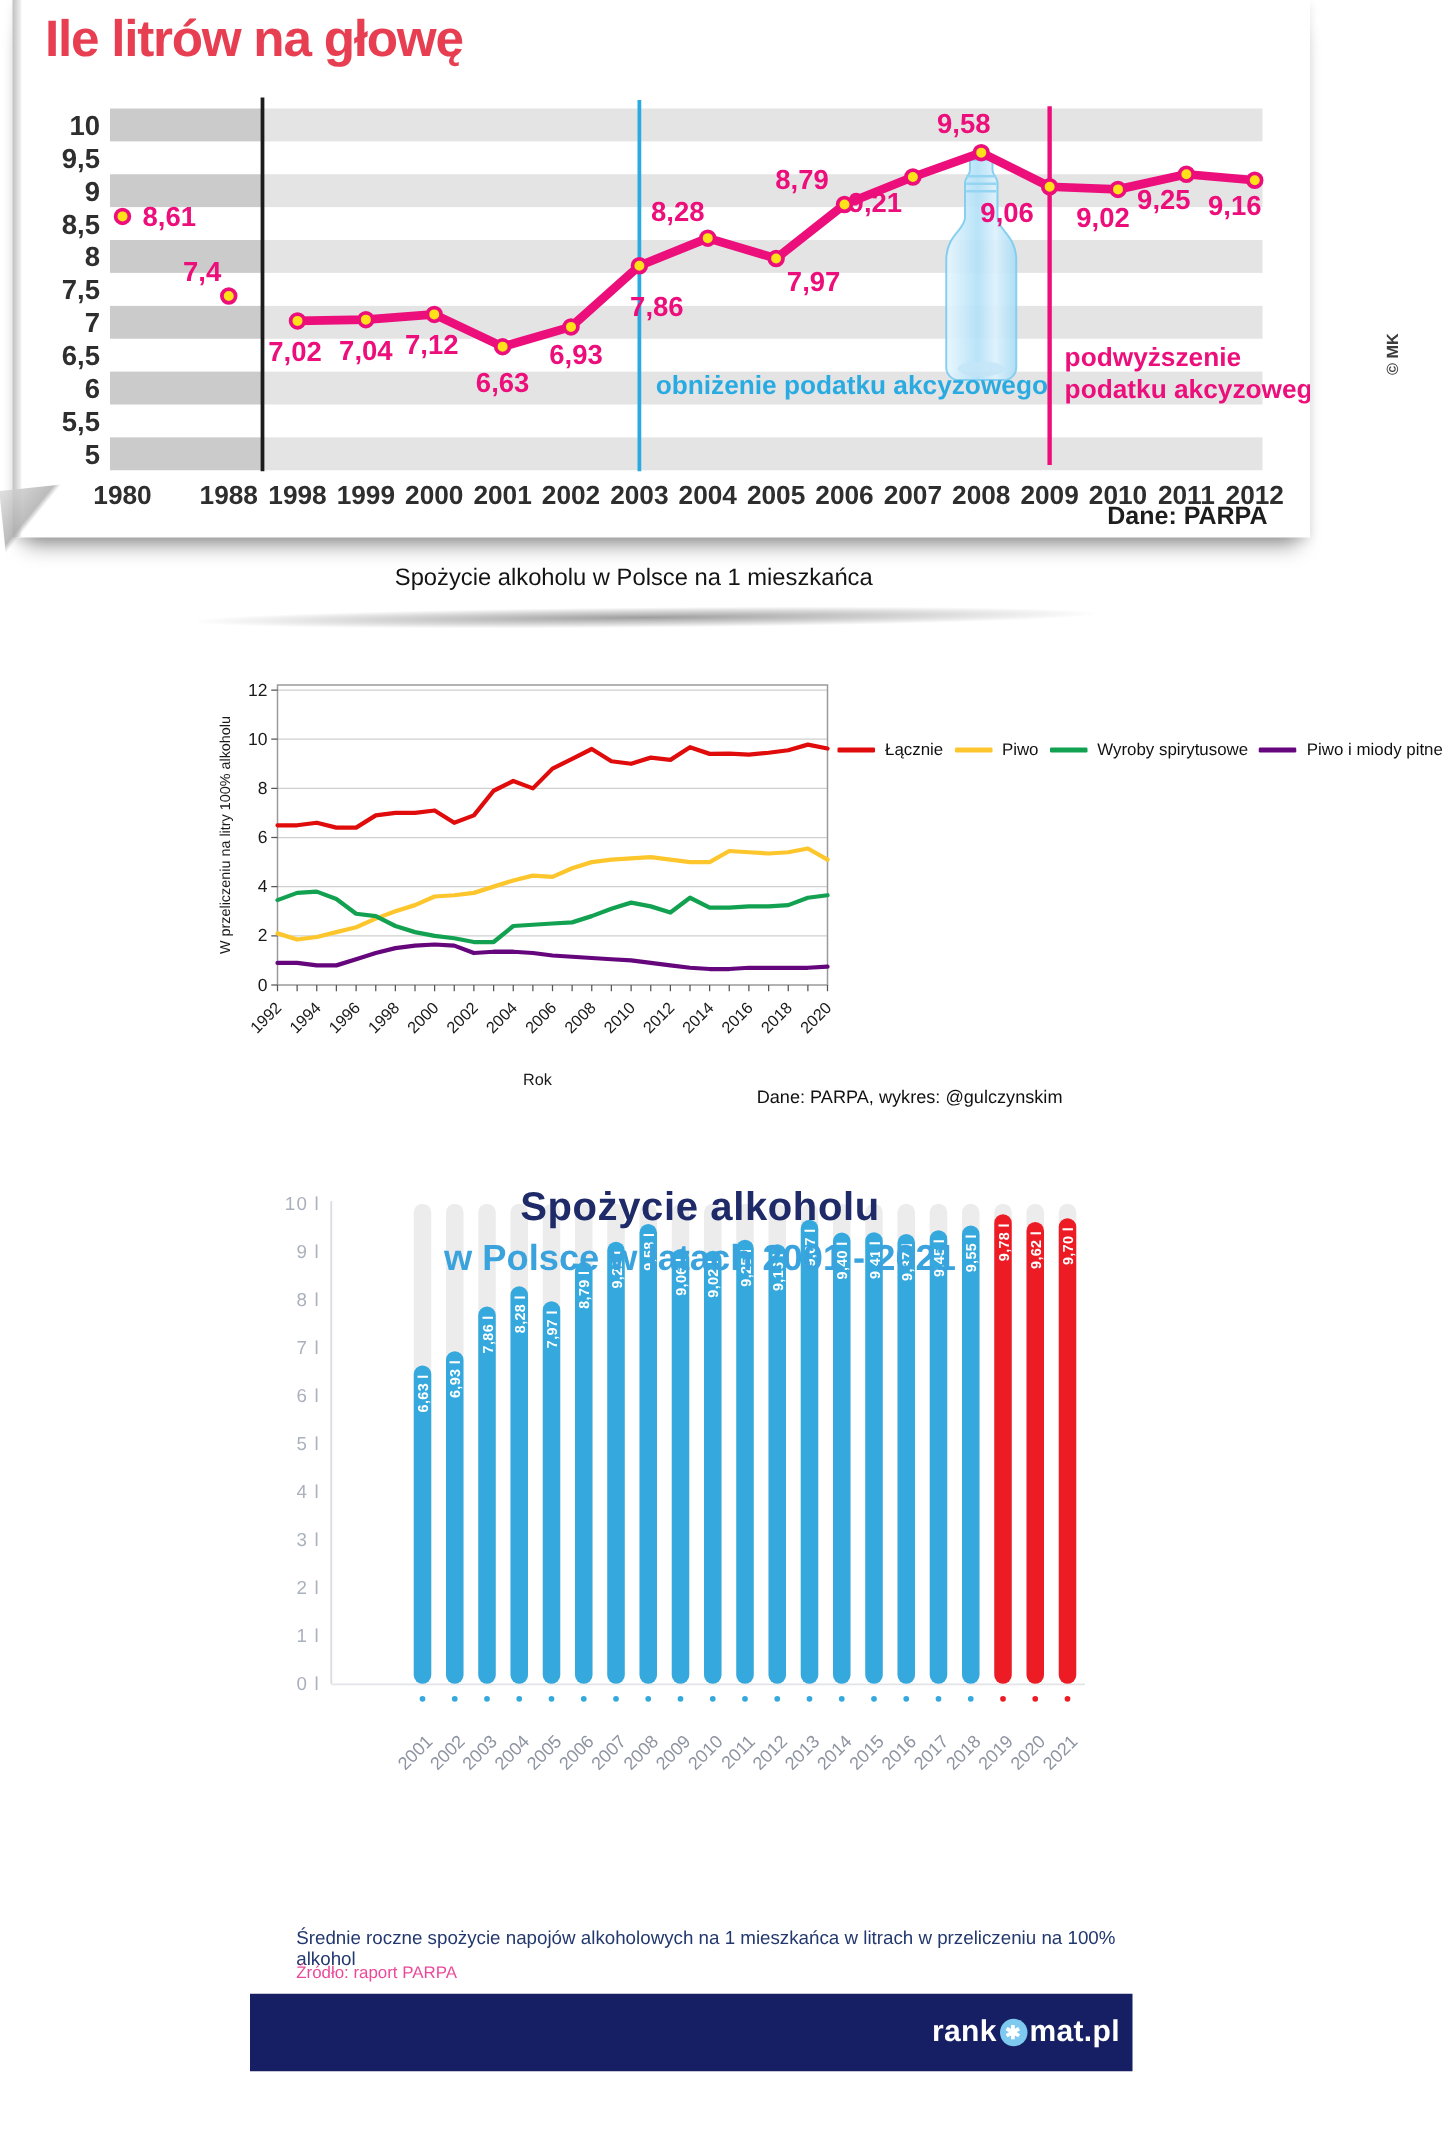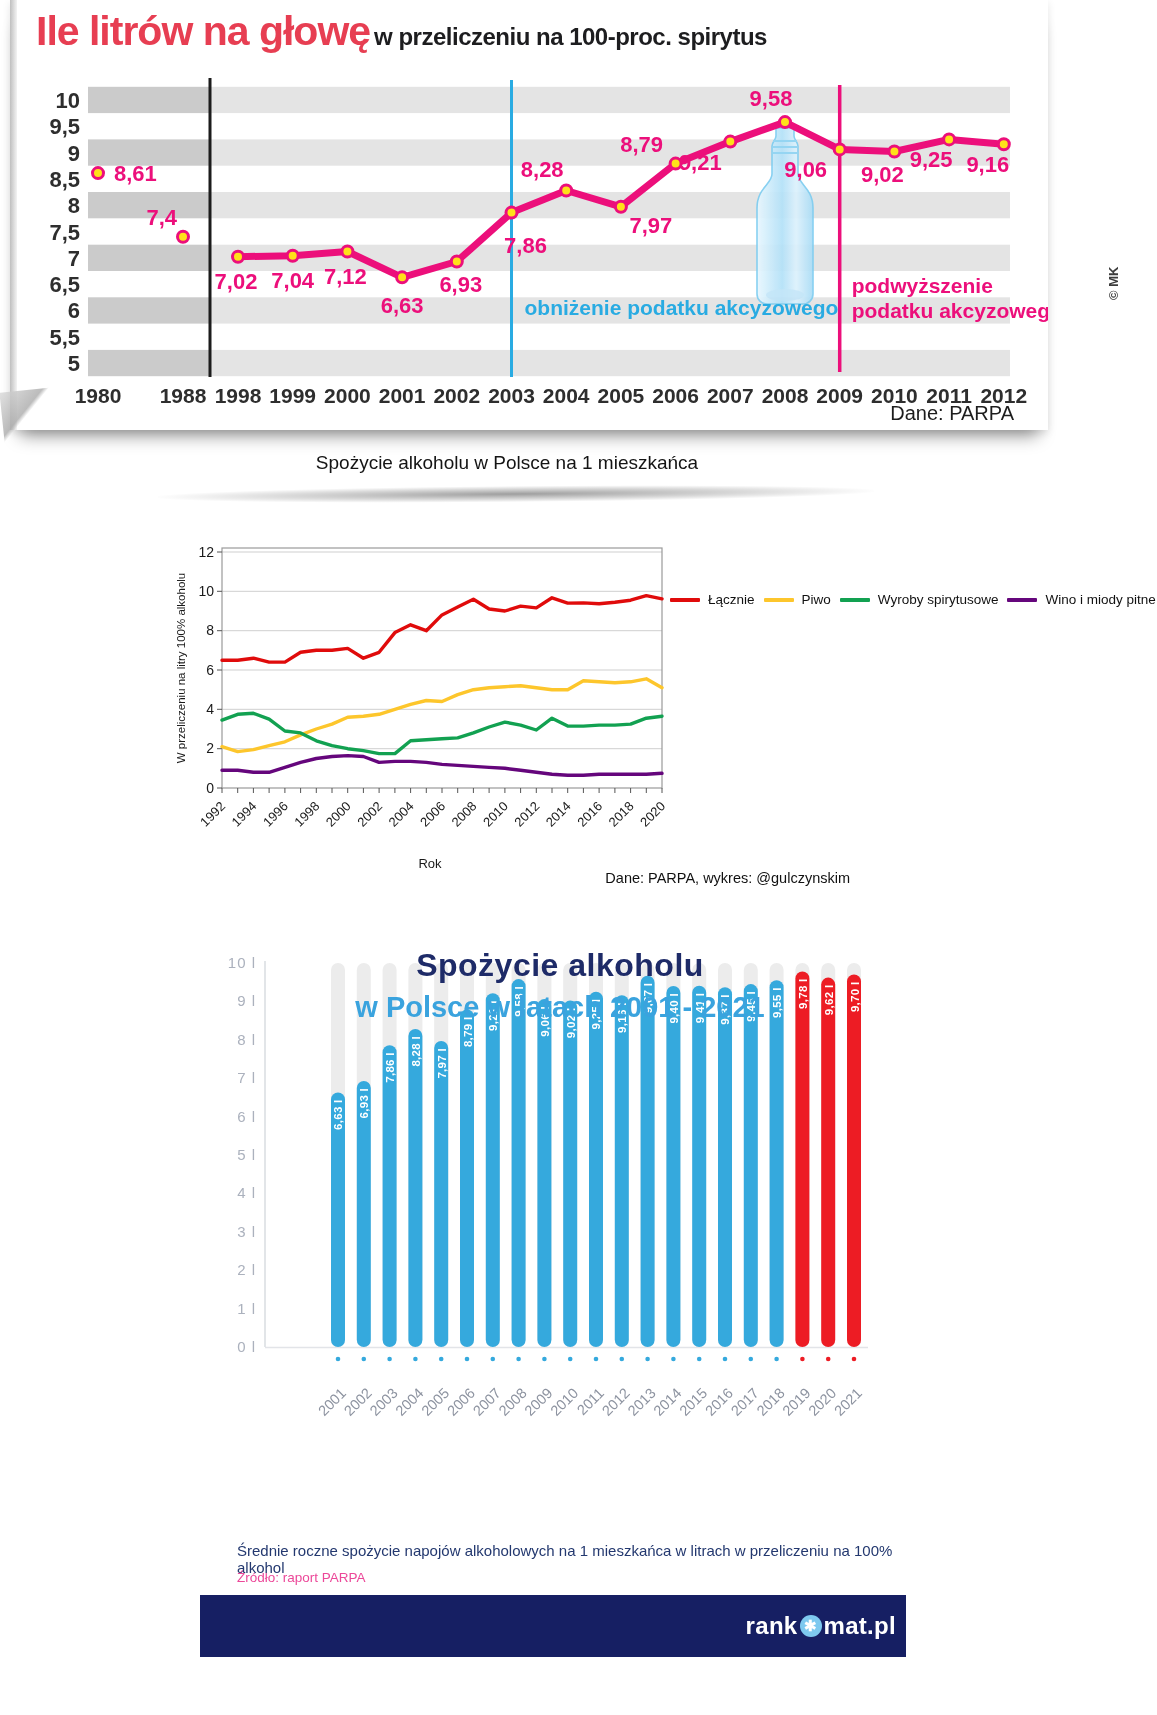--- a/index.html
+++ b/index.html
@@ -12,21 +12,21 @@
          background:linear-gradient(90deg,#bfbfbf,#f3f3f3);}
   .corner-fold{position:absolute;left:2px;top:390px;width:52px;height:52px;
          background:linear-gradient(135deg,#d9d9d9 0%,#ababab 42%,rgba(0,0,0,0) 48%);
          transform:rotate(-6deg);opacity:.8;}
   .curl-shadow{position:absolute;left:158px;top:486px;width:716px;height:16px;
          background:radial-gradient(ellipse at center,rgba(0,0,0,.38) 0%,rgba(0,0,0,.15) 45%,rgba(0,0,0,0) 72%);
          transform:rotate(-.5deg);}
   .c1-title{position:absolute;left:26px;top:8px;display:flex;align-items:baseline;gap:4px;white-space:nowrap;}
   .c1-title .red{font-size:41px;font-weight:bold;color:#e73e52;letter-spacing:-1px;}
   .c1-title .black{font-size:24px;font-weight:bold;color:#1d1d1f;letter-spacing:-.5px;}
-  .c1-source{position:absolute;right:34px;top:402px;font-size:20px;font-weight:normal;color:#1d1d1d;}
+  .c1-source{position:absolute;right:34px;top:402px;font-size:20px;font-weight:bold;color:#1d1d1d;}
   #copyright-mk{position:absolute;left:1106px;top:300px;font-size:13px;font-weight:bold;color:#3c3c3c;
          transform:rotate(-90deg);transform-origin:left top;white-space:nowrap;}
 
   
   .t-ytick1{font:bold 22px "Liberation Sans",sans-serif;fill:#2e2e2e;}
   .t-xtick1{font:bold 21px "Liberation Sans",sans-serif;fill:#2e2e2e;}
   .t-val{font:bold 22px "Liberation Sans",sans-serif;}
   .t-blue{font:bold 21px "Liberation Sans",sans-serif;}
   .t-pink{font:bold 21px "Liberation Sans",sans-serif;}
 
@@ -167,21 +167,20 @@
         <text x="720.3" y="403" class="t-xtick1" text-anchor="middle">2007</text>
         <text x="775.0" y="403" class="t-xtick1" text-anchor="middle">2008</text>
         <text x="829.7" y="403" class="t-xtick1" text-anchor="middle">2009</text>
         <text x="884.4" y="403" class="t-xtick1" text-anchor="middle">2010</text>
         <text x="939.1" y="403" class="t-xtick1" text-anchor="middle">2011</text>
         <text x="993.8" y="403" class="t-xtick1" text-anchor="middle">2012</text>
       </g>
     </svg>
   <div class="c1-title">
     <span class="red">Ile litrów na głowę</span>
-    <span class="black">w przeliczeniu na 100-proc. spirytus</span>
   </div>
   <div class="c1-source">Dane: PARPA</div>
 </div>
 <div class="corner-fold"></div>
 <div class="curl-shadow"></div>
 <div id="copyright-mk">© MK</div>
 
 <div id="chart2">
   <div class="c2-title">Spożycie alkoholu w Polsce na 1 mieszkańca</div>
   <div class="c2-ylabel">W przeliczeniu na litry 100% alkoholu</div>
@@ -272,21 +271,21 @@
       <div class="item">
              <span class="sw" style="background:#fdc62c"></span>
              <span class="lbl">Piwo</span>
       </div>
       <div class="item">
              <span class="sw" style="background:#12a151"></span>
              <span class="lbl">Wyroby spirytusowe</span>
       </div>
       <div class="item">
              <span class="sw" style="background:#65067c"></span>
-             <span class="lbl">Wino i miody pitne</span>
+             <span class="lbl">Piwo i miody pitne</span>
       </div>
     </div>
   <div class="c2-xlabel">Rok</div>
   <div class="c2-source">Dane: PARPA, wykres: @gulczynskim</div>
 </div>
 
 <div id="chart3">
   <div class="c3-t1">Spożycie alkoholu</div>
   <div class="c3-t2">w Polsce w latach 2001 - 2021</div>
   <svg id="c3svg" width="700" height="490">

